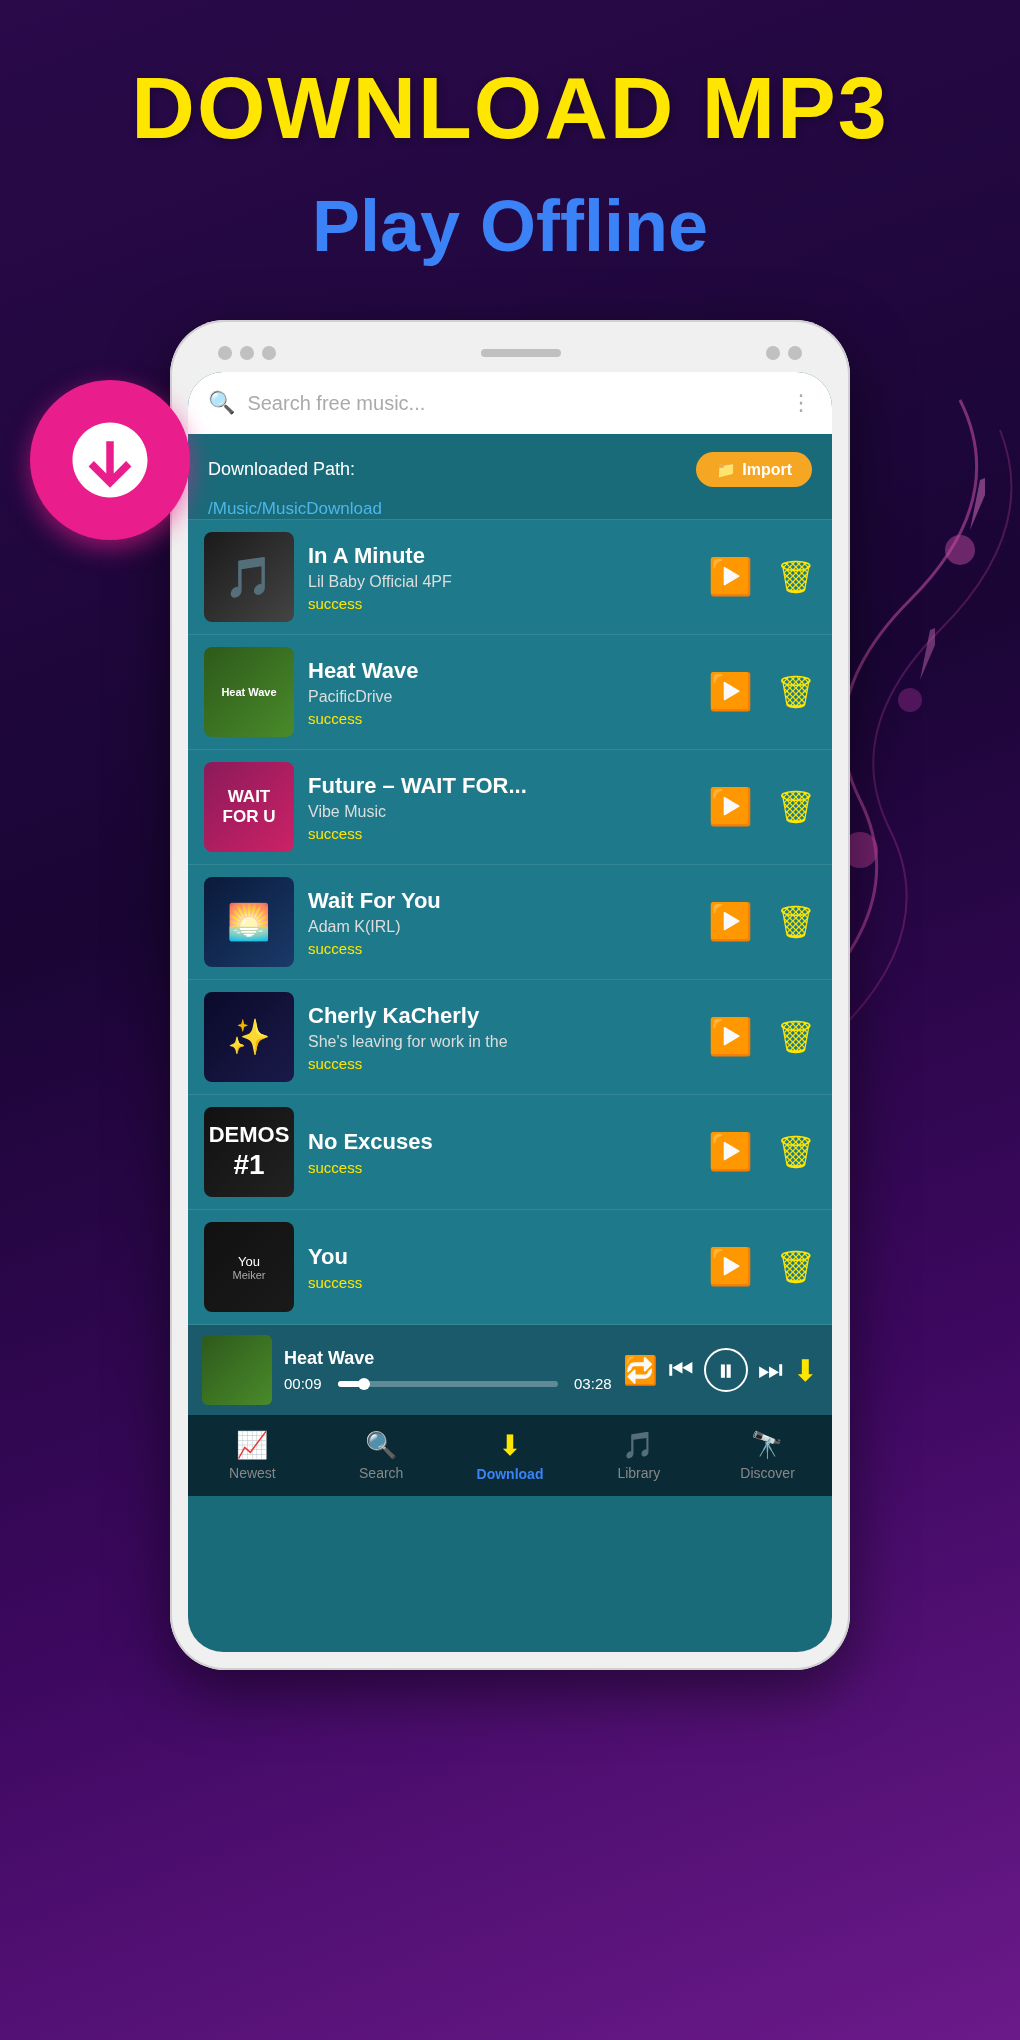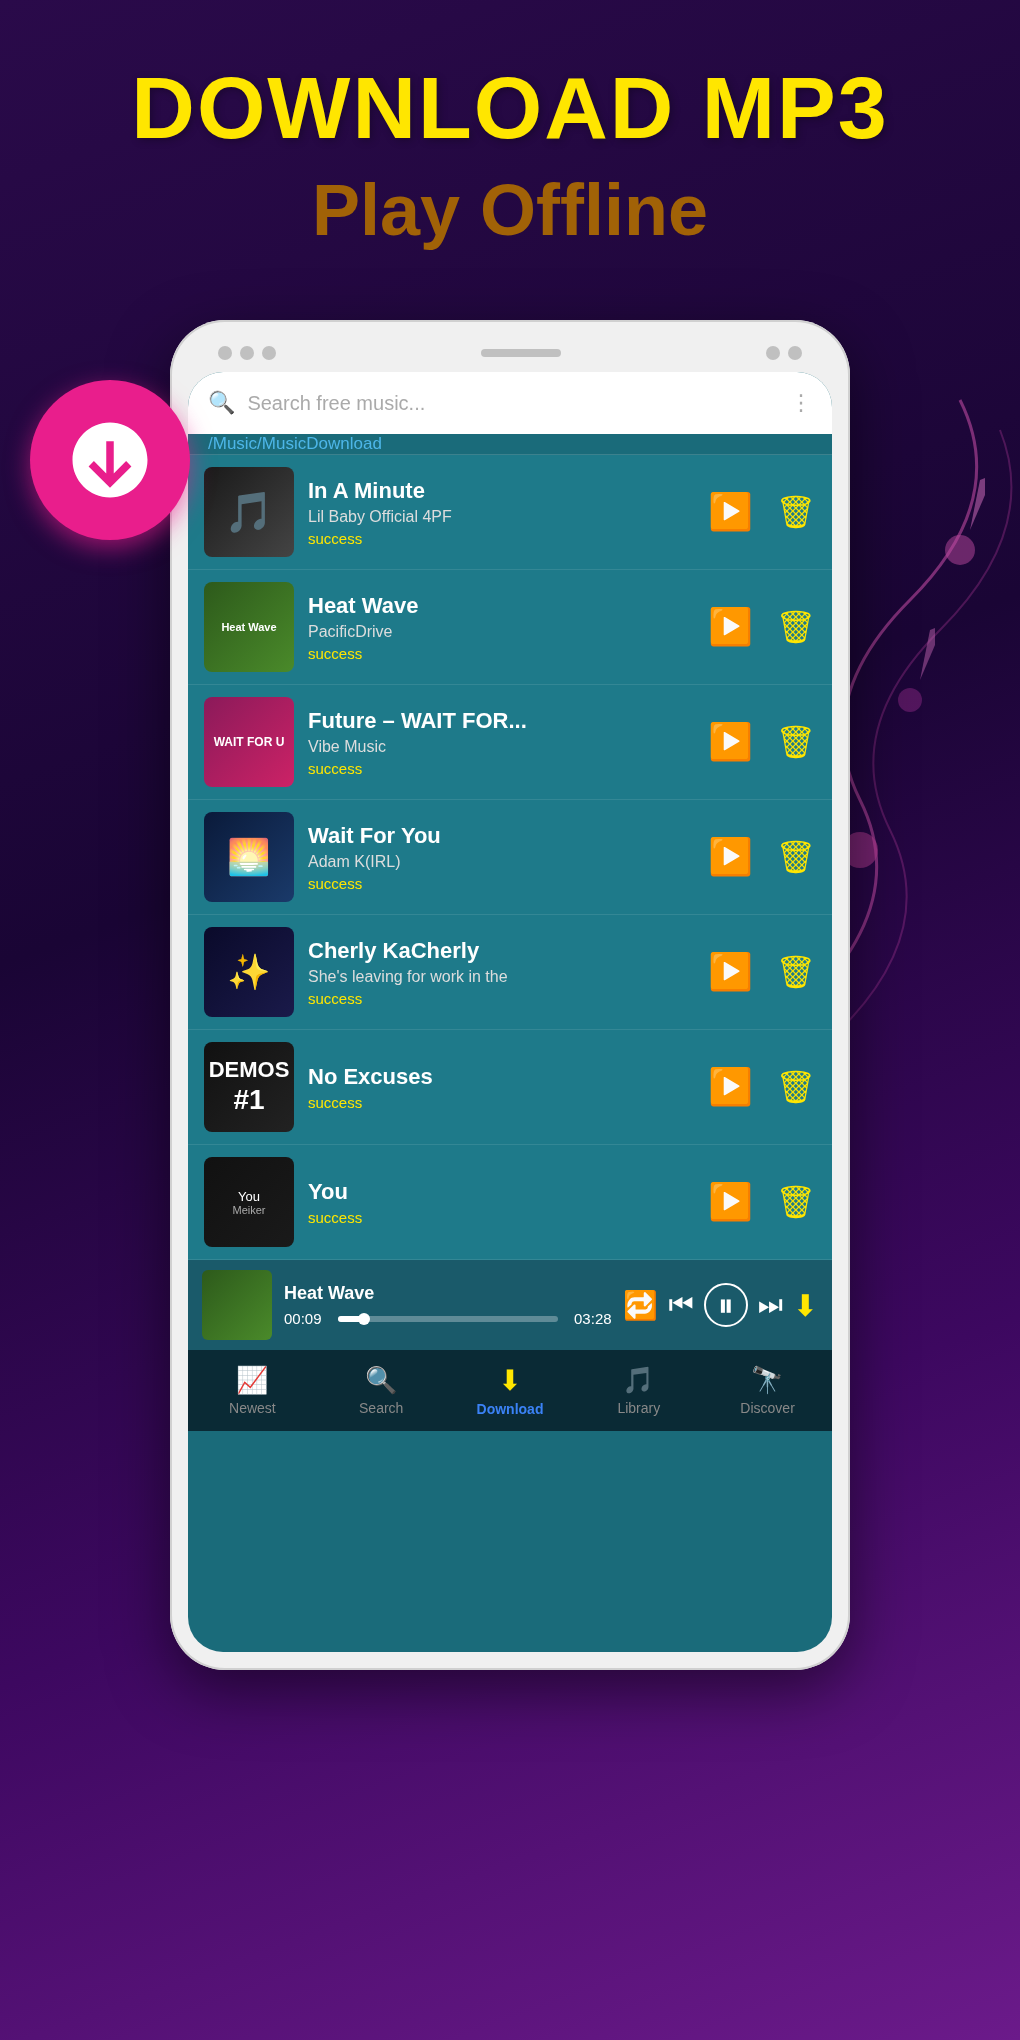--- a/index.html
+++ b/index.html
@@ -23,22 +23,22 @@
       font-size: 88px;
       font-weight: 900;
       color: #FFE600;
       letter-spacing: 2px;
       text-shadow: 2px 2px 8px rgba(0,0,0,0.3);
       line-height: 1.1;
     }
     .sub-title {
       font-size: 72px;
       font-weight: 800;
-      color: #a16207;
-      margin-top: 12px;
+      color: #3b82f6;
+      margin-top: 28px;
     }
 
     
     .download-icon-circle {
       position: absolute;
       left: 30px;
       top: 380px;
       width: 160px;
       height: 160px;
       background: #e91e8c;
@@ -221,23 +221,24 @@
     .thumb-cherly {
       background: linear-gradient(135deg, #0a0a2a, #1a1a4a);
     }
     .thumb-no-excuses {
       background: linear-gradient(135deg, #111, #222);
     }
     .thumb-you {
       background: linear-gradient(135deg, #111, #1a1a1a);
     }
     .wait-for-u-label {
-      font-size: 12px;
+      font-size: 17px;
       font-weight: 900;
       color: white;
+      text-align: center;
       padding: 20px 4px;
     }
     .demos-label {
       font-size: 22px;
       font-weight: 900;
       color: white;
       line-height: 1.2;
     }
     .demos-sub {
       font-size: 28px;
@@ -434,20 +435,27 @@
     </div>
 
     <div class="phone-screen">
 
       <div class="search-bar">
         <span class="search-icon-inner">🔍</span>
         <span class="search-input-text">Search free music...</span>
         <span class="search-more-icon">⋮</span>
       </div>
 
+      <div class="downloaded-path-section">
+        <span class="downloaded-label">Downloaded Path:</span>
+        <button class="import-btn">
+          <span>📁</span>
+          <span>Import</span>
+        </button>
+      </div>
       <div class="path-text">/Music/MusicDownload</div>
       <div class="divider"></div>
 
       <div class="song-list">
 
         <div class="song-item">
           <div class="song-thumb thumb-in-a-minute">
             <div class="thumb-center">
               <span style="font-size:40px;">🎵</span>
             </div>

